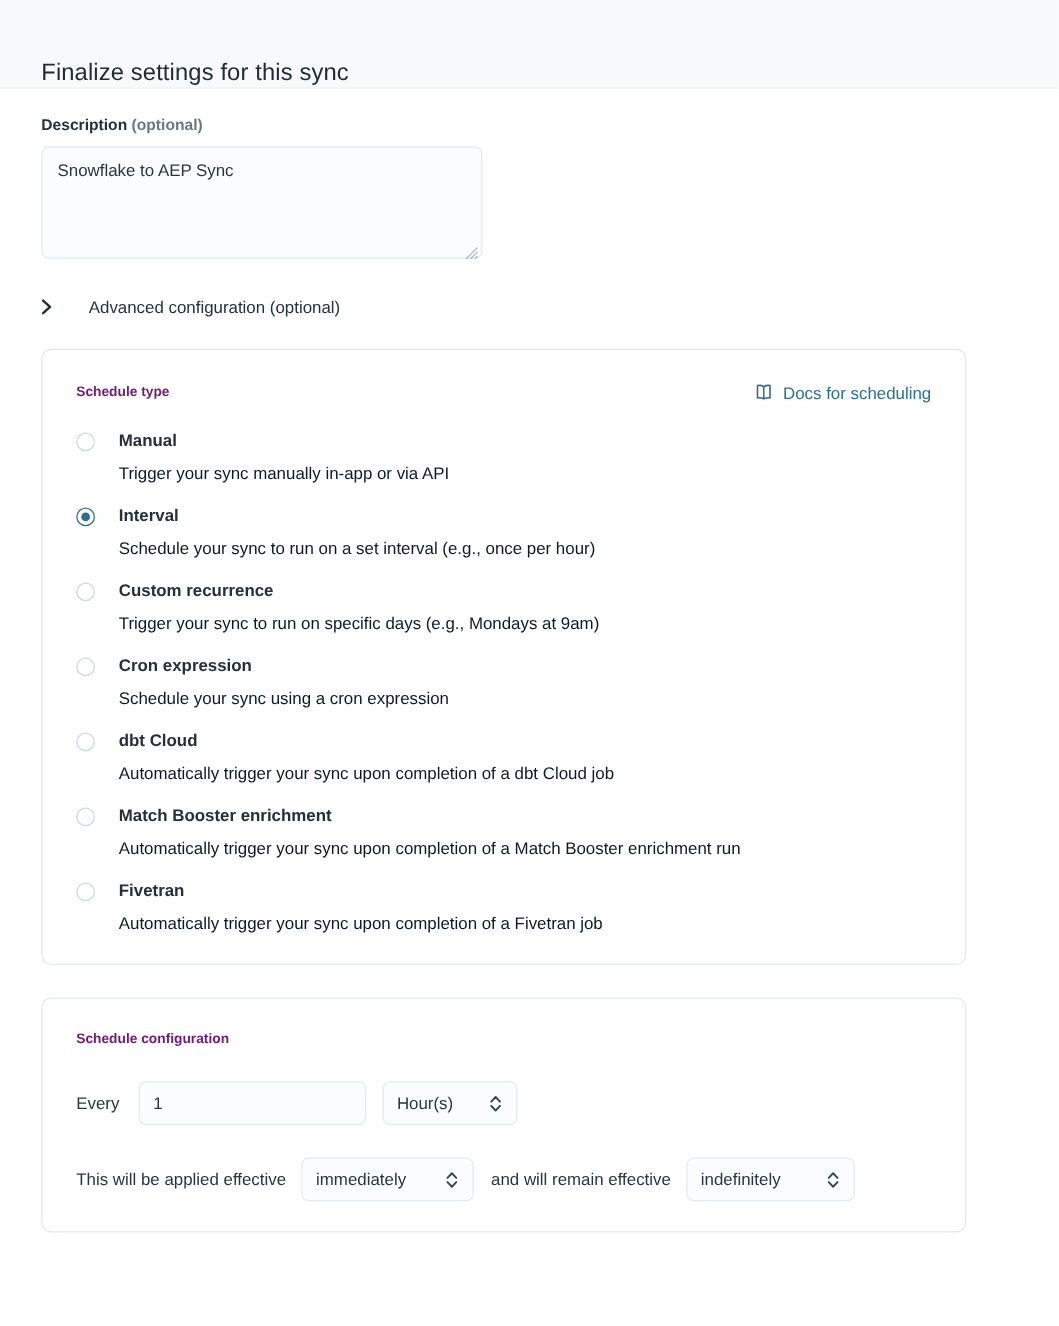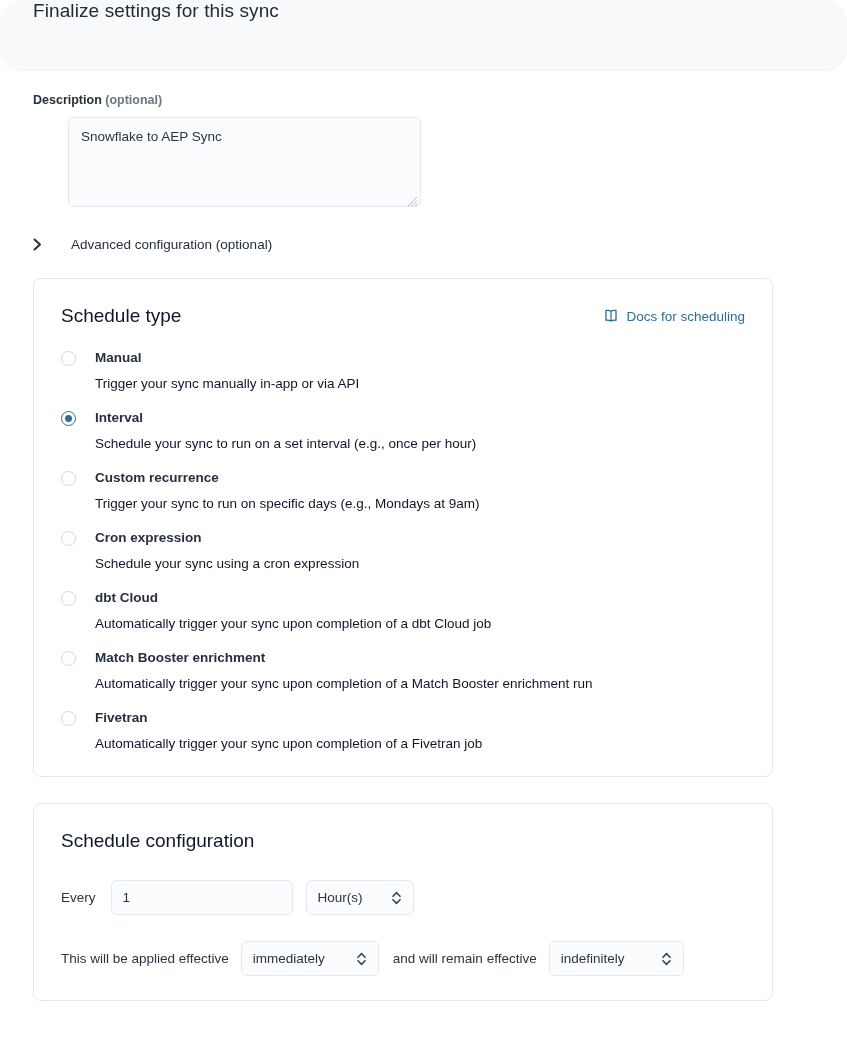--- a/index.html
+++ b/index.html
@@ -11,23 +11,22 @@
     color: #1f2937;
     overflow: hidden;
   }
   .page { position: relative; width: 847px; height: 1061px; background: #fff; }
 
   
   .header {
     height: 71px;
     background: #f7f9fb;
     border-bottom: 1px solid #eef2f6;
-    display: flex; align-items: flex-start;
+    display: flex; align-items: flex-end;
     padding: 0 33px;
-    border-radius: 22px;
   }
   .header-title {
     font-size: 19px;
     font-weight: 400;
     color: #232b36;
     letter-spacing: 0.1px;
   }
 
   
   .body { padding: 0 33px; }
@@ -38,21 +37,21 @@
     color: #26303d;
     font-weight: bold;
     line-height: 16px;
   }
   .field-label .optional {
     font-weight: bold;
     color: #6b7684;
     font-size: 12.5px;
   }
 
-  .textarea-wrap { margin-top: 9px; position: relative; width: 353px; margin-left: 35px; }
+  .textarea-wrap { margin-top: 9px; position: relative; width: 353px; }
   textarea.description {
     width: 353px; height: 90px;
     border: 1px solid #e3e8ee;
     border-radius: 6px;
     background: #fbfcfd;
     padding: 10px 12px;
     font-family: "Liberation Sans", sans-serif;
     font-size: 13.5px;
     color: #2b3440;
     resize: none;
@@ -84,23 +83,23 @@
     border: 1px solid #e1e8ef;
     border-radius: 8px;
     background: #ffffff;
     width: 740px;
     padding: 26px 27px 24px 27px;
   }
   .card-head {
     display: flex; align-items: center; justify-content: space-between;
   }
   .card-title {
-    font-size: 19px;
-    color: #0f172a;
-    font-weight: 400;
+    font-size: 11px;
+    color: #701a75;
+    font-weight: 700;
   }
   .docs-link {
     display: flex; align-items: center; gap: 7px;
     color: #2f6d92;
     font-size: 13.5px;
     text-decoration: none;
     cursor: pointer;
   }
   .book-icon { width: 16px; height: 16px; display:block; }
 

